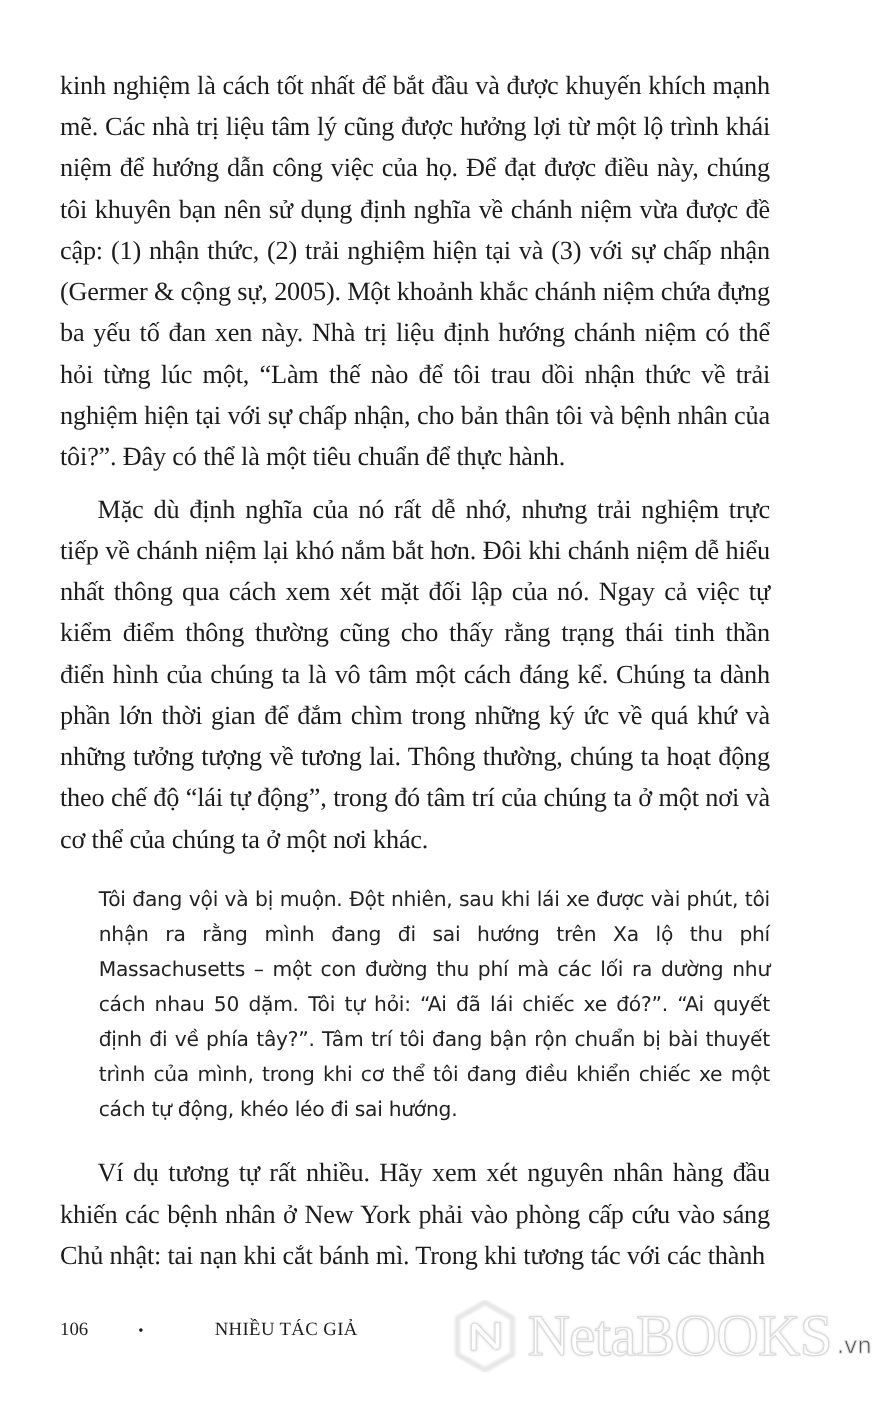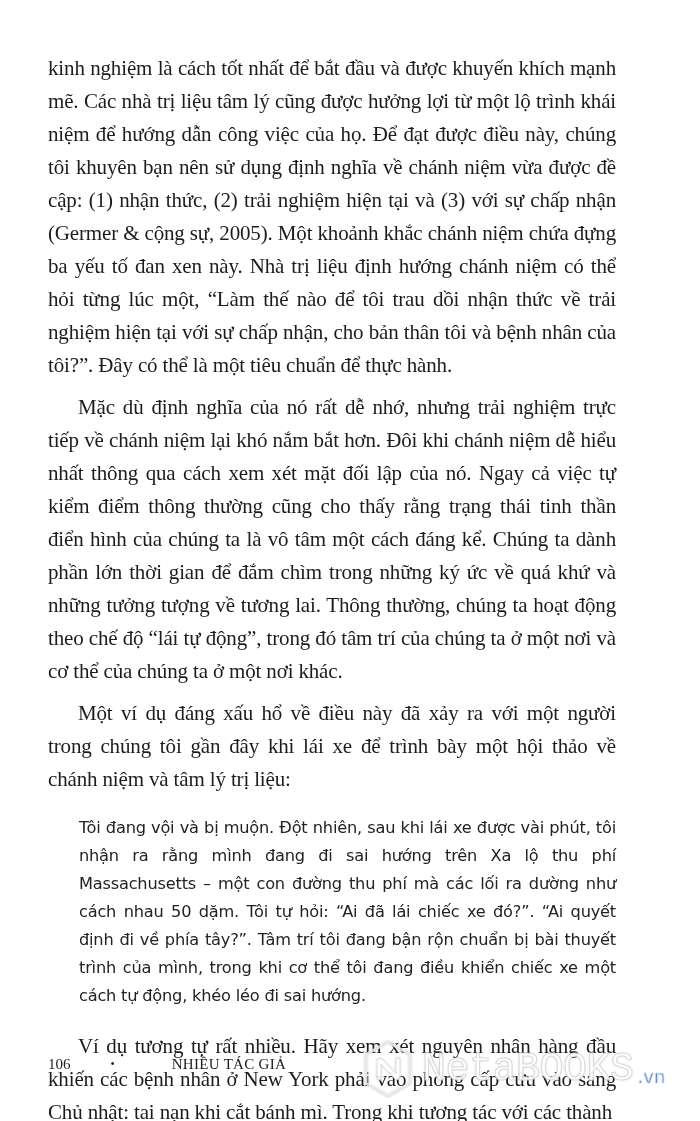--- a/index.html
+++ b/index.html
@@ -44,45 +44,44 @@
   .footer .num { margin-right: 40px; }
   .footer .dot { margin-right: 26px; font-size: 12px; }
   .footer .author { letter-spacing: 0.3px; margin-left: 31px; }
   .watermark {
     position: absolute;
     left: 362px; top: 1040px;
     display: flex; align-items: center;
     opacity: 0.9;
   }
   .watermark .wm-text {
-    font-family: Liberation Mono, monospace;
-    font-size: 40px;
+    font-family: Liberation Serif, serif;
+    font-size: 47px;
     color: #ffffff;
     -webkit-text-stroke: 1px #d6d6d6;
     text-shadow: 0 0 3px rgba(0,0,0,0.18);
     margin-left: 8px;
     letter-spacing: -0.5px;
   }
   .watermark .wm-suffix {
     font-family: "DejaVu Sans", "Liberation Sans", sans-serif;
     font-size: 18px;
-    color: #3b82f6;
+    color: #404040;
     -webkit-text-stroke: 0.6px #d6d6d6;
     text-shadow: 0 0 2px rgba(0,0,0,0.18);
     margin-left: 4px;
     margin-top: 14px;
   }
 </style>
 </head>
 <body>
 
 <div class="page">
   <p class="para">kinh nghiệm là cách tốt nhất để bắt đầu và được khuyến khích mạnh mẽ. Các nhà trị liệu tâm lý cũng được hưởng lợi từ một lộ trình khái niệm để hướng dẫn công việc của họ. Để đạt được điều này, chúng tôi khuyên bạn nên sử dụng định nghĩa về chánh niệm vừa được đề cập: (1) nhận thức, (2) trải nghiệm hiện tại và (3) với sự chấp nhận (Germer &amp; cộng sự, 2005). Một khoảnh khắc chánh niệm chứa đựng ba yếu tố đan xen này. Nhà trị liệu định hướng chánh niệm có thể hỏi từng lúc một, “Làm thế nào để tôi trau dồi nhận thức về trải nghiệm hiện tại với sự chấp nhận, cho bản thân tôi và bệnh nhân của tôi?”. Đây có thể là một tiêu chuẩn để thực hành.</p>
   <p class="para indent">Mặc dù định nghĩa của nó rất dễ nhớ, nhưng trải nghiệm trực tiếp về chánh niệm lại khó nắm bắt hơn. Đôi khi chánh niệm dễ hiểu nhất thông qua cách xem xét mặt đối lập của nó. Ngay cả việc tự kiểm điểm thông thường cũng cho thấy rằng trạng thái tinh thần điển hình của chúng ta là vô tâm một cách đáng kể. Chúng ta dành phần lớn thời gian để đắm chìm trong những ký ức về quá khứ và những tưởng tượng về tương lai. Thông thường, chúng ta hoạt động theo chế độ “lái tự động”, trong đó tâm trí của chúng ta ở một nơi và cơ thể của chúng ta ở một nơi khác.</p>
-  <p class="para indent">Một ví dụ đáng xấu hổ về điều này đã xảy ra với một người trong chúng tôi gần đây khi lái xe để trình bày một hội thảo về chánh niệm và tâm lý trị liệu:</p>
   <blockquote class="quote">Tôi đang vội và bị muộn. Đột nhiên, sau khi lái xe được vài phút, tôi nhận ra rằng mình đang đi sai hướng trên Xa lộ thu phí Massachusetts – một con đường thu phí mà các lối ra dường như cách nhau 50 dặm. Tôi tự hỏi: “Ai đã lái chiếc xe đó?”. “Ai quyết định đi về phía tây?”. Tâm trí tôi đang bận rộn chuẩn bị bài thuyết trình của mình, trong khi cơ thể tôi đang điều khiển chiếc xe một cách tự động, khéo léo đi sai hướng.</blockquote>
   <p class="para indent">Ví dụ tương tự rất nhiều. Hãy xem xét nguyên nhân hàng đầu khiến các bệnh nhân ở New York phải vào phòng cấp cứu vào sáng Chủ nhật: tai nạn khi cắt bánh mì. Trong khi tương tác với các thành</p>
 </div>
 
 <div class="footer">
   <span class="num">106</span>
   <span class="dot">•</span>
   <span class="author">NHIỀU TÁC GIẢ</span>
 </div>
 

